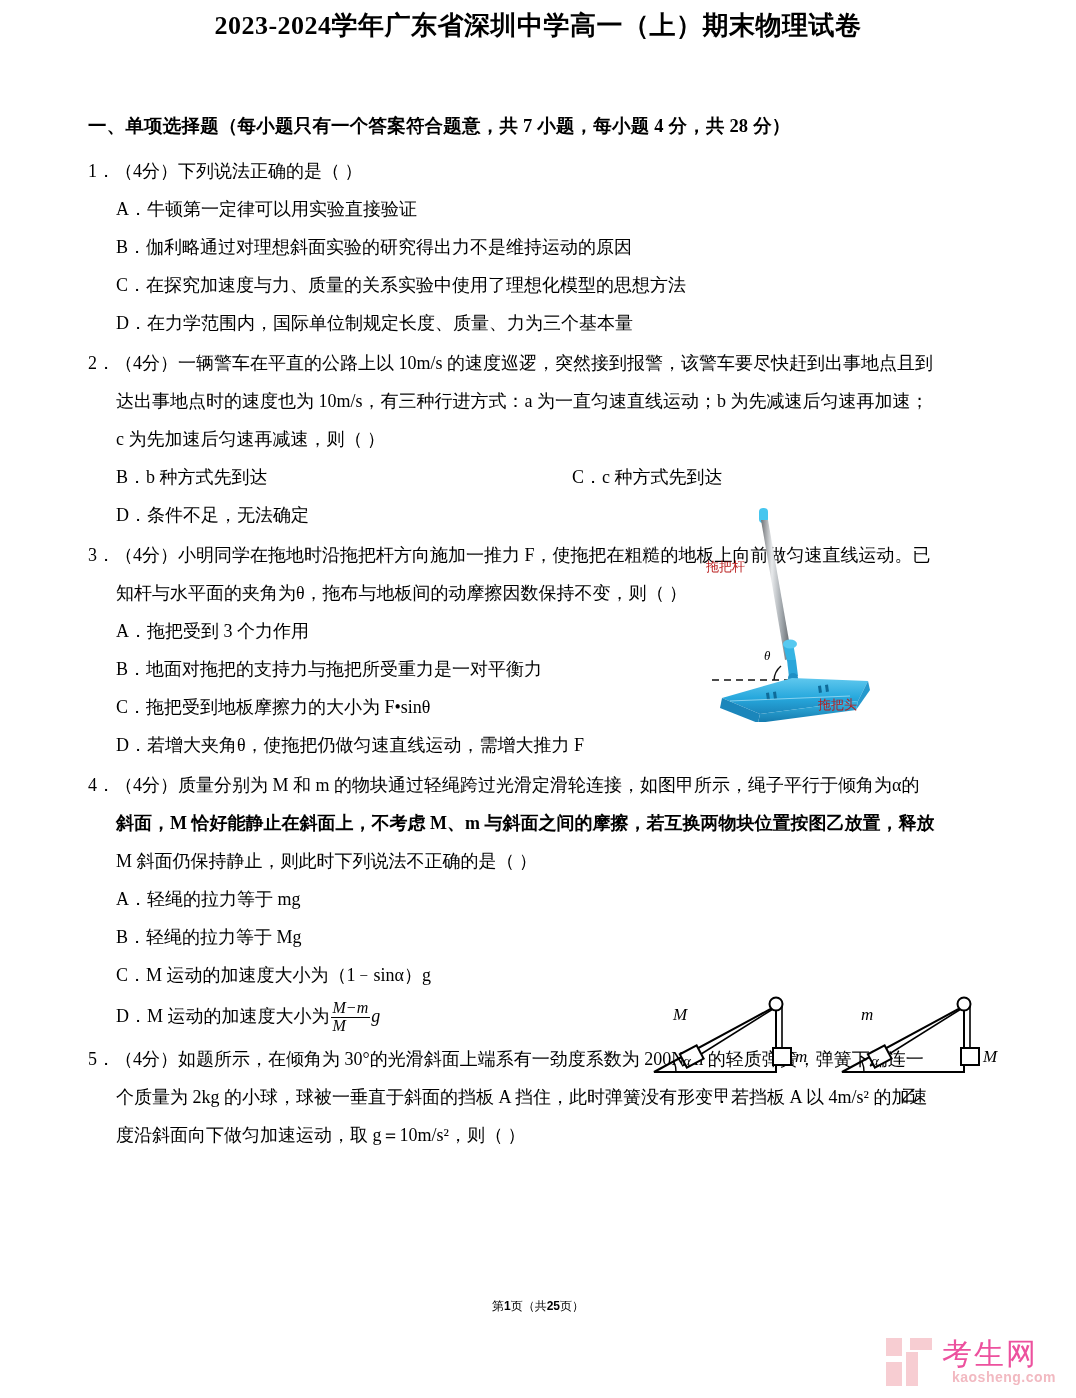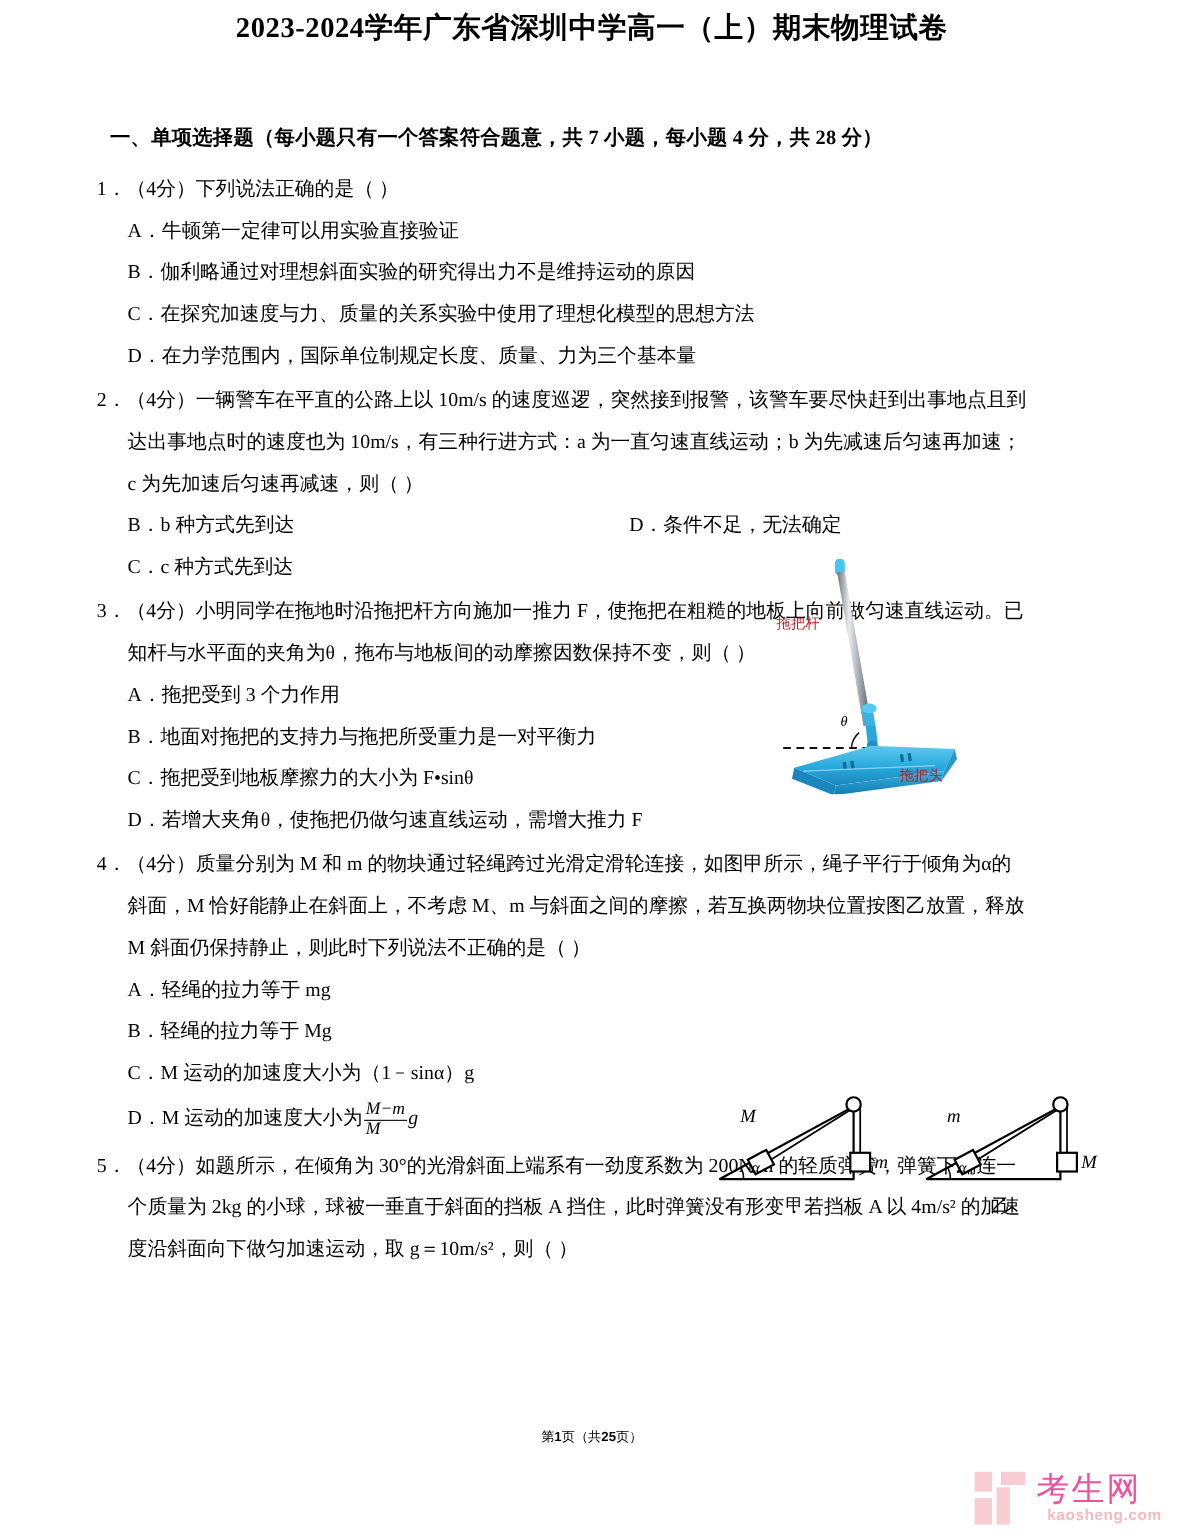--- a/index.html
+++ b/index.html
@@ -40,21 +40,21 @@
     position: absolute;
     top: 112px;
     left: 88px;
     width: 912px;
   }
 
   .section-head {
     font-size: 18.5px;
     font-weight: bold;
     line-height: 28px;
-    margin: 0 0 12px 12px;
+    margin: 0 0 12px 0;
     letter-spacing: 0.2px;
   }
 
   .question {
     margin-bottom: 2px;
     position: relative;
   }
   .q-stem {
     font-size: 18px;
     line-height: 38px;
@@ -194,37 +194,37 @@
       <p class="opt">C．在探究加速度与力、质量的关系实验中使用了理想化模型的思想方法</p>
       <p class="opt">D．在力学范围内，国际单位制规定长度、质量、力为三个基本量</p>
     </div>
 
     <div class="question">
       <p class="q-stem">2．（4分）一辆警车在平直的公路上以 10m/s 的速度巡逻，突然接到报警，该警车要尽快赶到出事地点且到</p>
       <p class="q-stem hang" style="padding-left:28px;">达出事地点时的速度也为 10m/s，有三种行进方式：a 为一直匀速直线运动；b 为先减速后匀速再加速；</p>
       <p class="q-stem hang" style="padding-left:28px;">c 为先加速后匀速再减速，则（      ）</p>
       <div class="opts-2col">
         <p class="opt">B．b 种方式先到达</p>
+        <p class="opt">C．c 种方式先到达</p>
         <p class="opt">D．条件不足，无法确定</p>
-        <p class="opt">C．c 种方式先到达</p>
       </div>
     </div>
 
     <div class="question">
       <p class="q-stem">3．（4分）小明同学在拖地时沿拖把杆方向施加一推力 F，使拖把在粗糙的地板上向前做匀速直线运动。已</p>
       <p class="q-stem hang" style="padding-left:28px; width:640px;">知杆与水平面的夹角为θ，拖布与地板间的动摩擦因数保持不变，则（      ）</p>
       <p class="opt">A．拖把受到 3 个力作用</p>
       <p class="opt">B．地面对拖把的支持力与拖把所受重力是一对平衡力</p>
       <p class="opt">C．拖把受到地板摩擦力的大小为 F•sinθ</p>
       <p class="opt">D．若增大夹角θ，使拖把仍做匀速直线运动，需增大推力 F</p>
     </div>
 
     <div class="question">
       <p class="q-stem">4．（4分）质量分别为 M 和 m 的物块通过轻绳跨过光滑定滑轮连接，如图甲所示，绳子平行于倾角为α的</p>
-      <p class="q-stem hang" style="padding-left:28px;">斜面，M 恰好能静止在斜面上，不考虑 M、m 与斜面之间的摩擦，若互换两物块位置按图乙放置，释放</p>
+      <p class="q-stem hang" style="padding-left:28px;font-weight:bold;">斜面，M 恰好能静止在斜面上，不考虑 M、m 与斜面之间的摩擦，若互换两物块位置按图乙放置，释放</p>
       <p class="q-stem hang" style="padding-left:28px;">M 斜面仍保持静止，则此时下列说法不正确的是（      ）</p>
       <p class="opt">A．轻绳的拉力等于 mg</p>
       <p class="opt">B．轻绳的拉力等于 Mg</p>
       <p class="opt">C．M 运动的加速度大小为（1﹣sinα）g</p>
       <p class="opt" style="line-height:44px;"><span>D．M 运动的加速度大小为</span><span class="frac"><span class="num-part">M−m</span><span class="den-part">M</span></span><span class="ital">g</span></p>
     </div>
 
     <div class="question">
       <p class="q-stem">5．（4分）如题所示，在倾角为 30°的光滑斜面上端系有一劲度系数为 200N/m 的轻质弹簧，弹簧下端连一</p>
       <p class="q-stem hang" style="padding-left:28px;">个质量为 2kg 的小球，球被一垂直于斜面的挡板 A 挡住，此时弹簧没有形变．若挡板 A 以 4m/s² 的加速</p>

